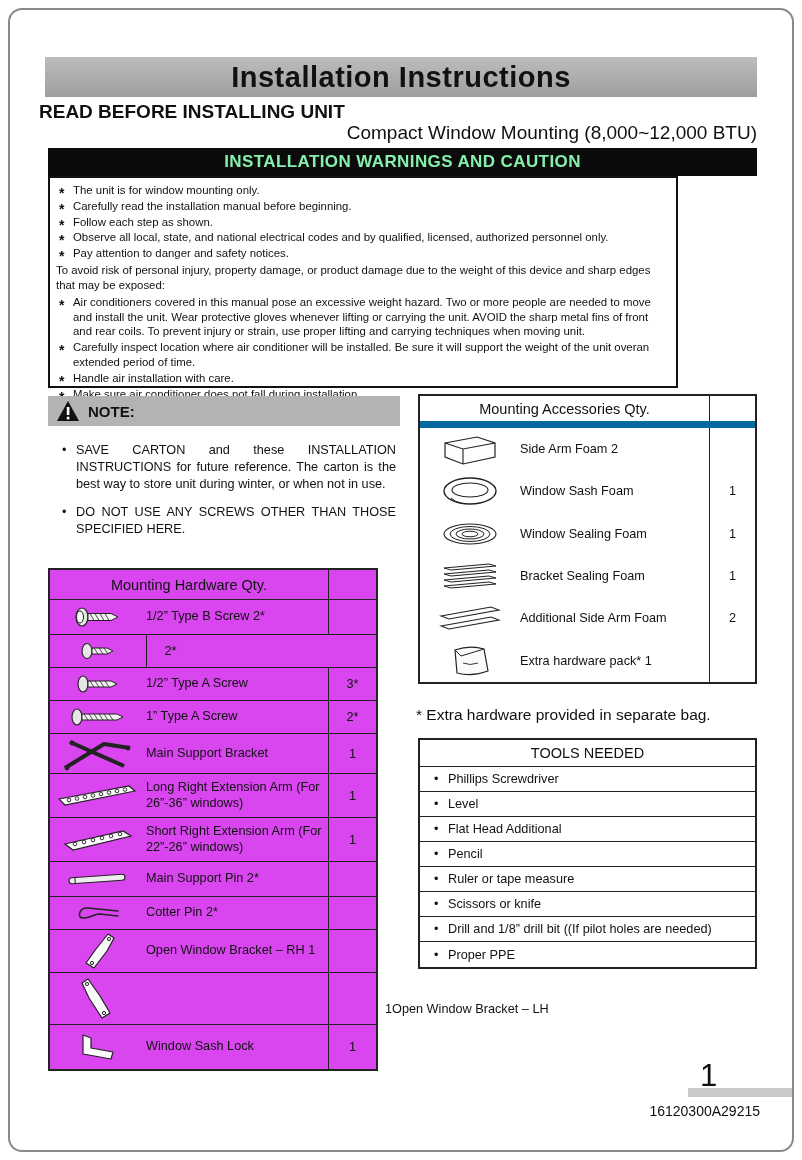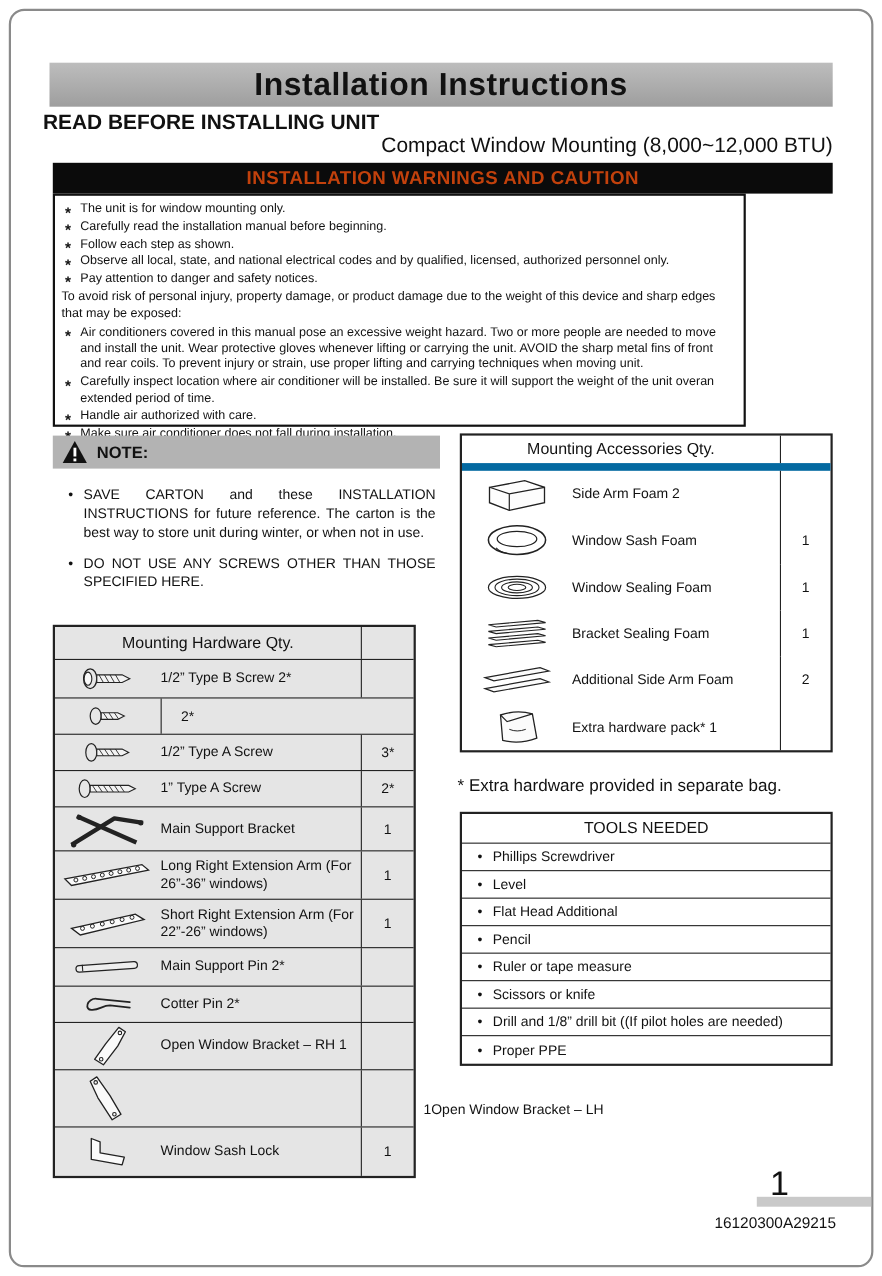--- a/index.html
+++ b/index.html
@@ -7,21 +7,21 @@
   body{width:802px;height:1160px;font-family:"Liberation Sans",sans-serif;color:#111;position:relative}
   #page{position:relative;width:802px;height:1160px;overflow:hidden;background:#fff}
   .frame{position:absolute;left:8px;top:8px;width:786px;height:1144px;border:2px solid #8a8a8a;border-radius:14px}
 
   .titlebar{position:absolute;left:45px;top:57px;width:712px;height:40px;
     background:linear-gradient(#bdbdbd,#9e9e9e);display:flex;align-items:center;justify-content:center;
     font-size:29px;font-weight:bold;letter-spacing:.5px}
   .readbefore{position:absolute;left:39px;top:101px;width:712px;text-align:left;font-size:19px;font-weight:bold}
   .subtitle{position:absolute;left:45px;top:122px;width:712px;text-align:right;font-size:19px}
 
-  .warnbar{position:absolute;left:48px;top:148px;width:709px;height:28px;background:#0b0b0b;color:#c2410c;
+  .warnbar{position:absolute;left:48px;top:148px;width:709px;height:28px;background:#0b0b0b;color:#86efac;
     display:flex;align-items:center;justify-content:center;font-size:17px;font-weight:bold;letter-spacing:.4px}
   .warnbox{position:absolute;left:48px;top:176px;width:630px;height:212px;border:2px solid #111;
     padding:5px 8px 4px 6px;font-size:11.4px;line-height:1.3}
   .wb{position:relative;padding-left:17px;margin-bottom:1px}
   .wb::before{content:"*";position:absolute;left:3px;top:1px;font-size:14px;font-weight:bold}
   .wintro{margin:2px 0 2px 0}
 
   .notewrap{position:absolute;left:48px;top:396px;width:352px}
   .notehead{height:30px;background:#b3b3b3;display:flex;align-items:center;gap:8px;padding-left:8px;
     font-size:15px;font-weight:bold}
@@ -40,21 +40,21 @@
   .acc-qty{width:46px;border-left:1px solid #222;display:flex;align-items:center;justify-content:center;font-size:12.7px}
 
   .extranote{position:absolute;left:416px;top:706px;font-size:15.5px}
 
   .tools{position:absolute;left:418px;top:738px;width:339px;border:2px solid #222;background:#fff}
   .tools-head{height:27px;display:flex;align-items:center;justify-content:center;font-size:14.5px;border-bottom:1px solid #222}
   .tool-row{height:25px;display:flex;align-items:center;padding-left:28px;font-size:12.7px;border-bottom:1px solid #222;position:relative}
   .tool-row:last-child{border-bottom:none}
   .tool-row::before{content:"\2022";position:absolute;left:14px}
 
-  .hw{position:absolute;left:48px;top:568px;width:330px;border:2px solid #222;background:#e5e5e5}
+  .hw{position:absolute;left:48px;top:568px;width:330px;border:2px solid #222;background:#d946ef}
   .hw-head{height:30px;display:flex;border-bottom:1px solid #222}
   .hw-head-label{flex:1;display:flex;align-items:center;justify-content:center;font-size:14.5px}
   .hw-head-qty{width:48px;border-left:1px solid #222}
   .hw-row{display:flex;border-bottom:1px solid #222}
   .hw-row:last-child{border-bottom:none}
   .hw-ic{width:96px;display:flex;align-items:center;justify-content:center}
   .hw-label{flex:1;display:flex;align-items:center;font-size:12.7px;line-height:1.25;padding-right:4px}
   .hw-qty{width:48px;border-left:1px solid #222;display:flex;align-items:center;justify-content:center;font-size:12.7px}
 
   .stray{position:absolute;left:385px;top:1002px;font-size:12.7px}
@@ -79,21 +79,21 @@
 
   <div class="warnbox">
     <div class="wb">The unit is for window mounting only.</div>
     <div class="wb">Carefully read the installation manual before beginning.</div>
     <div class="wb">Follow each step as shown.</div>
     <div class="wb">Observe all local, state, and national electrical codes and by qualified, licensed, authorized personnel only.</div>
     <div class="wb">Pay attention to danger and safety notices.</div>
     <div class="wintro">To avoid risk of personal injury, property damage, or product damage due to the weight of this device and sharp edges that may be exposed:</div>
     <div class="wb">Air conditioners covered in this manual pose an excessive weight hazard. Two or more people are needed to move and install the unit. Wear protective gloves whenever lifting or carrying the unit. AVOID the sharp metal fins of front and rear coils. To prevent injury or strain, use proper lifting and carrying techniques when moving unit.</div>
     <div class="wb">Carefully inspect location where air conditioner will be installed. Be sure it will support the weight of the unit overan extended period of time.</div>
-    <div class="wb">Handle air authorized with care.</div>
+    <div class="wb">Handle air installation with care.</div>
     <div class="wb">Make sure air conditioner does not fall during installation.</div>
   </div>
 
   <div class="notewrap">
     <div class="notehead">
       <span>
         <svg width="24" height="22" viewBox="0 0 24 22">
           <path d="M12 1 L23 21 H1 Z" fill="#111"></path>
           <rect x="10.8" y="7" width="2.6" height="8" fill="#fff"></rect>
           <rect x="10.8" y="16.8" width="2.6" height="2.6" fill="#fff"></rect>

